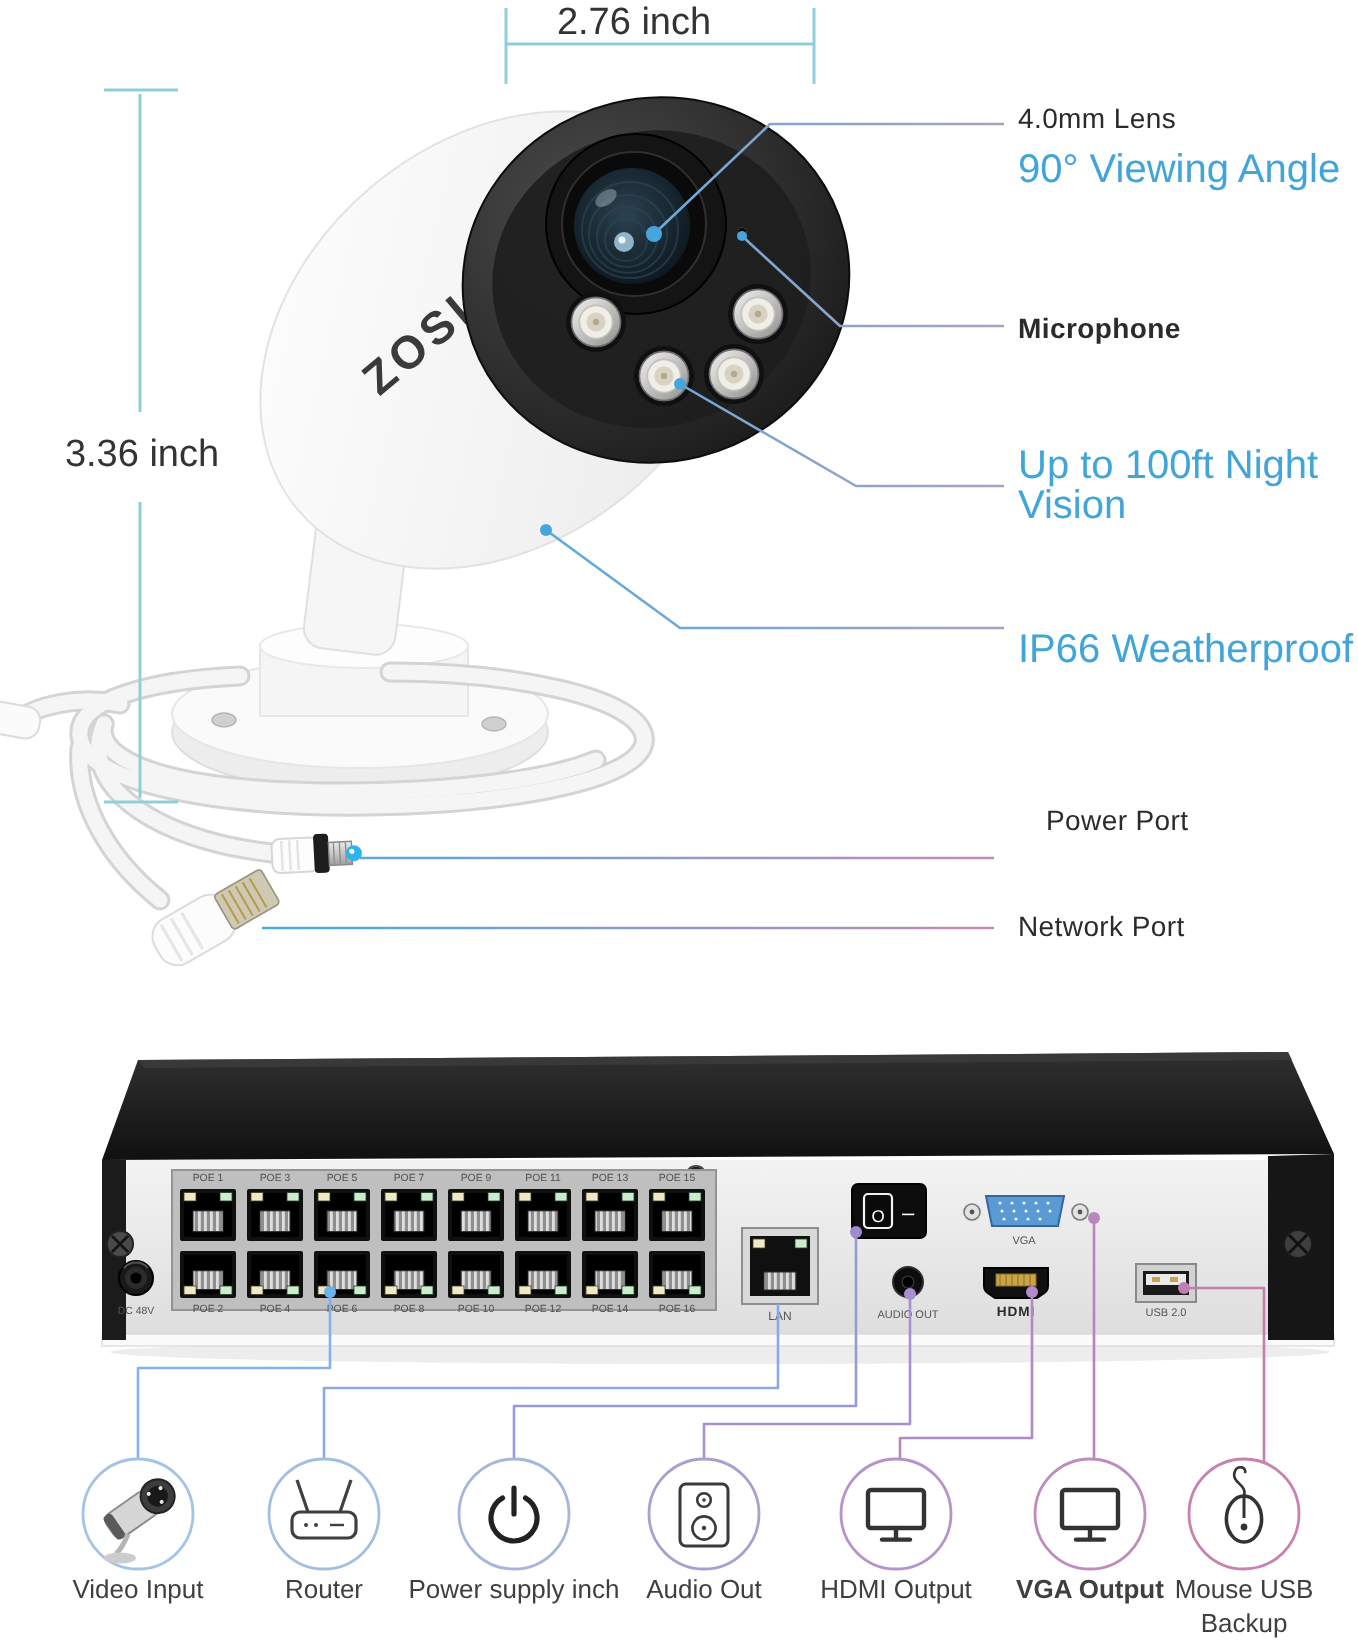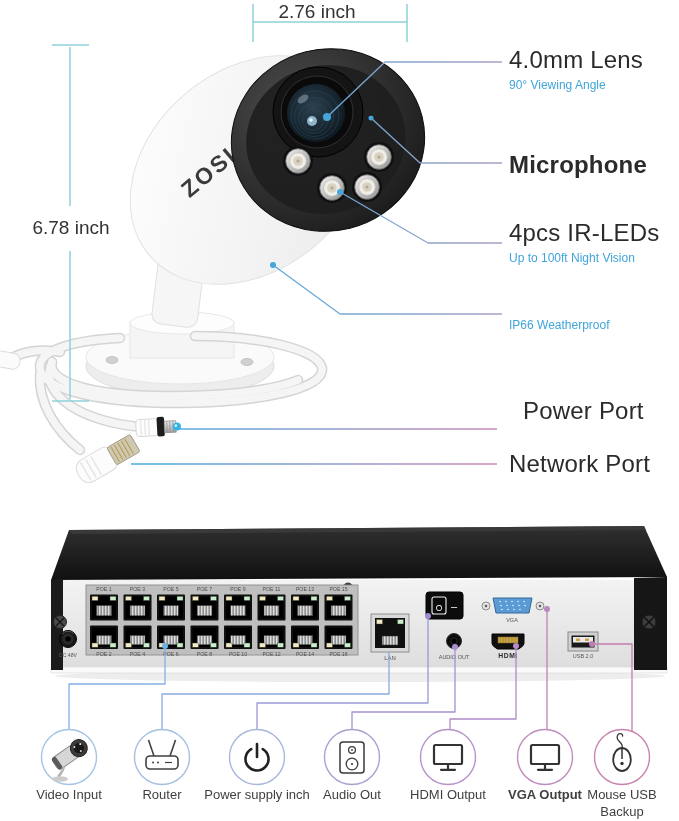--- a/index.html
+++ b/index.html
@@ -1,22 +1,22 @@
 <!DOCTYPE html>
 <html style="--accent-blue: #41a5da; --measure-teal: #8fcfda; --leader-blue: #58abdd; --leader-purple: #b48ac8; --leader-pink: #c77fa9; --text-dark: #2b2b2b;"><head>
 <meta charset="utf-8">
 <style>
   html,body{margin:0;padding:0;background:#fff;}
   .stage{position:relative;width:679px;height:821px;background:#fff;overflow:hidden;
          font-family:"Liberation Sans",sans-serif;}
   .stage svg{position:absolute;left:0;top:0;}
   .txt{position:absolute;color:#2f2f2f;}
   .measure-label{font-size:19px;color:#333;text-align:center;}
-  .co-title{font-size:24px;line-height:25px;color:#2b2b2b;letter-spacing:.2px;}
-  .co-sub{font-size:12px;line-height:20px;color:var(--accent-blue,#41a5da);}
+  .co-title{font-size:14px;line-height:25px;color:#2b2b2b;letter-spacing:.2px;}
+  .co-sub{font-size:20px;line-height:20px;color:var(--accent-blue,#41a5da);}
   .callout{position:absolute;left:509px;width:170px;}
   .legend-label{position:absolute;top:786px;width:110px;text-align:center;
                 font-size:13px;line-height:17px;color:#3f3f3f;}
   text{font-family:"Liberation Sans",sans-serif;}
 </style>
 </head>
 <body>
 
 <div class="stage">
 
@@ -503,31 +503,30 @@
     <g stroke="#333">
       <ellipse cx="622" cy="759.5" rx="8.8" ry="11.5" stroke-width="1.8"></ellipse>
       <line x1="622" y1="748" x2="622" y2="759" stroke-width="1.5"></line>
       <circle cx="622" cy="763.5" r="1.7" fill="#333" stroke="none"></circle>
       <path d="M622,748 C624,742 615,741.5 617.5,735.5 C618.7,732.6 623.5,733.2 622.5,736.6" stroke-width="1.3" fill="none"></path>
     </g>
   </g>
 </svg>
 
 <div class="txt measure-label" style="left:255px;top:1px;width:124px;">2.76 inch</div>
-<div class="txt measure-label" style="left:28px;top:217px;width:86px;">6.78 inch</div>
+<div class="txt measure-label" style="left:28px;top:217px;width:86px;">3.36 inch</div>
 
 <div class="callout" style="top:47px;">
   <div class="co-title">4.0mm Lens</div>
   <div class="co-sub" style="margin-top:3px;">90° Viewing Angle</div>
 </div>
 <div class="callout" style="top:152px;font-weight:bold;">
   <div class="co-title">Microphone</div>
 </div>
 <div class="callout" style="top:220px;">
-  <div class="co-title">4pcs IR-LEDs</div>
   <div class="co-sub" style="margin-top:3px;">Up to 100ft Night Vision</div>
 </div>
 <div class="callout" style="top:291px;">
   <div class="co-sub" style="margin-top:24px;">IP66 Weatherproof</div>
 </div>
 <div class="callout" style="top:398px;margin-left:14px;">
   <div class="co-title">Power Port</div>
 </div>
 <div class="callout" style="top:451px;">
   <div class="co-title">Network Port</div>

